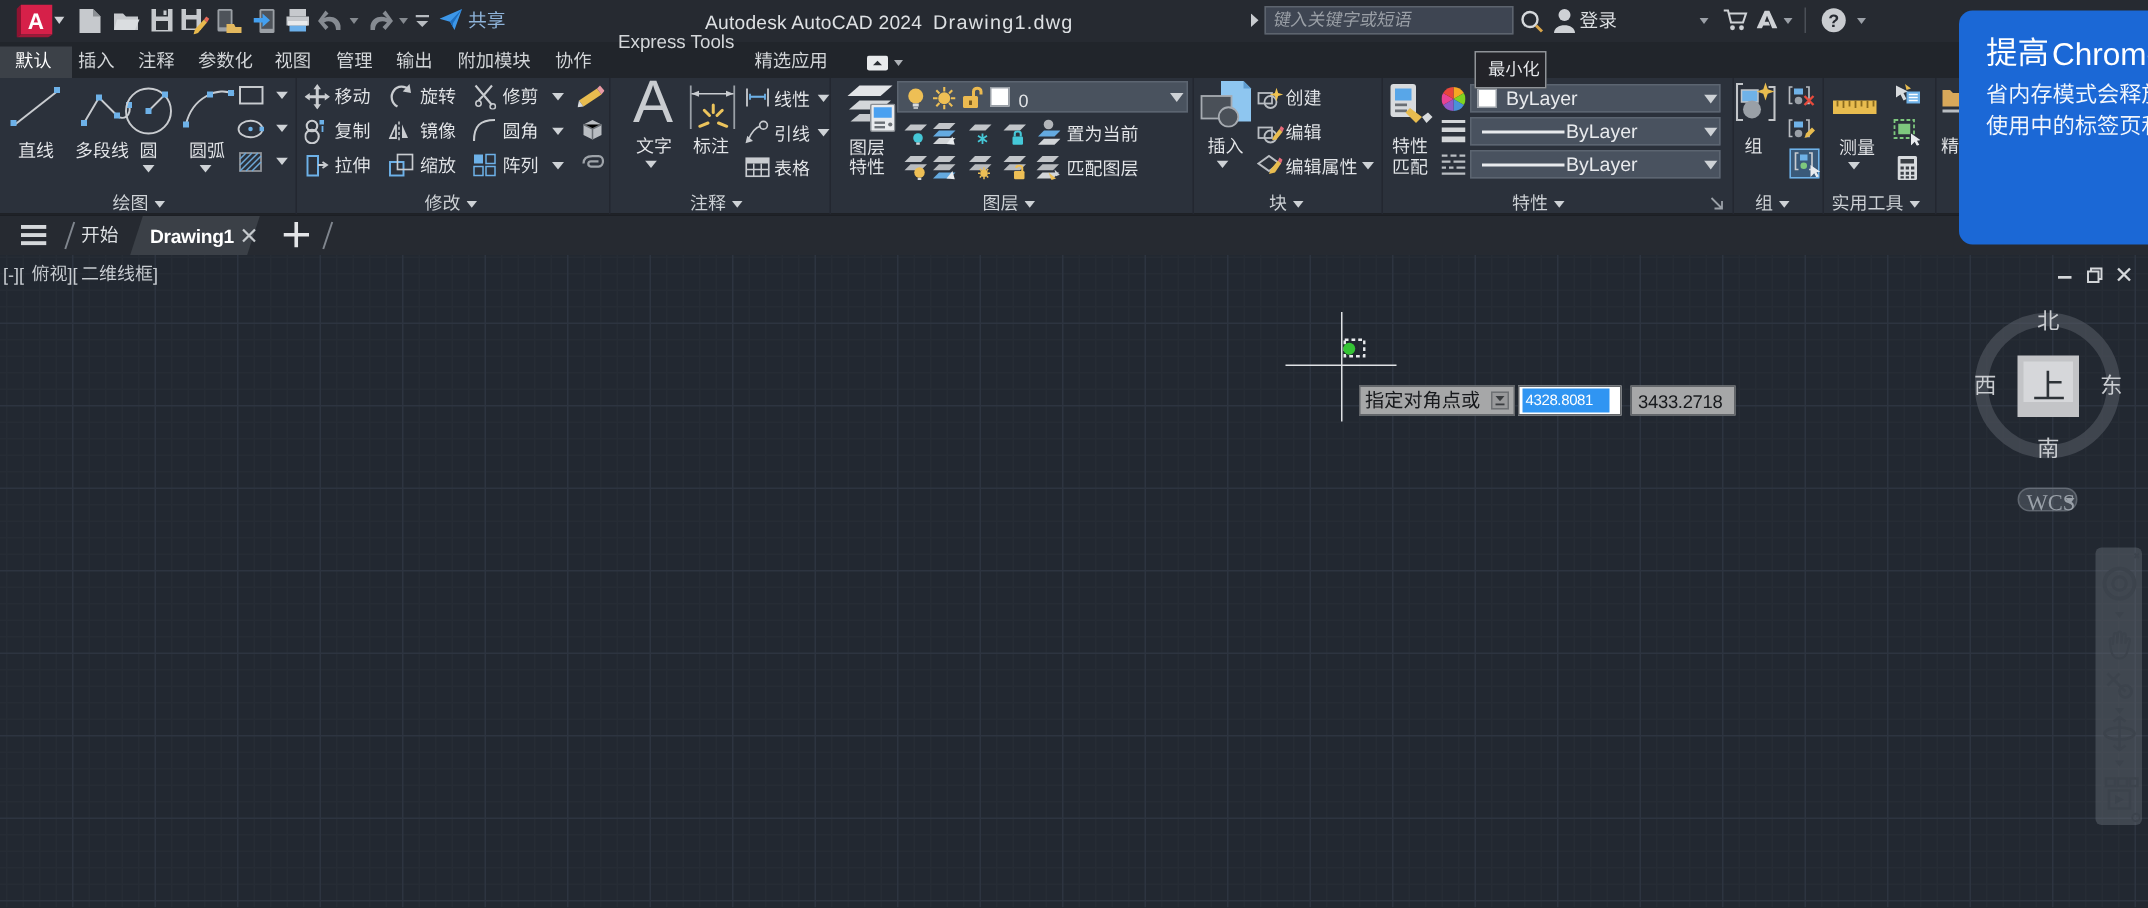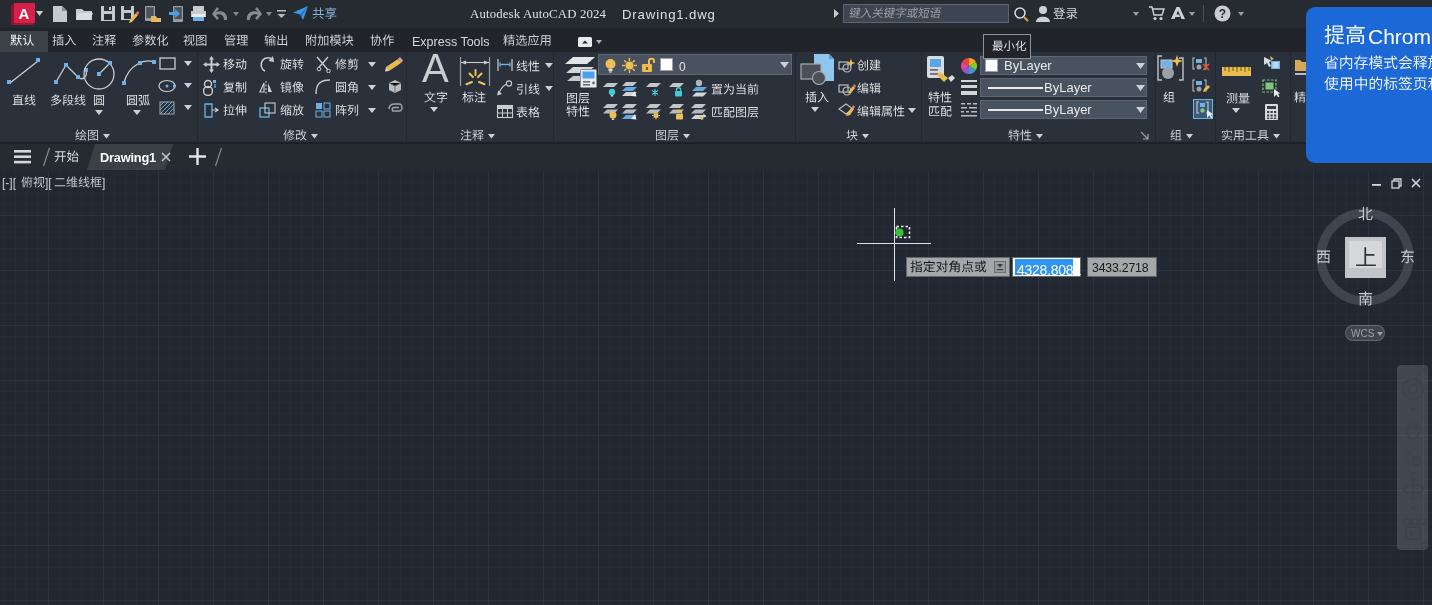--- a/index.html
+++ b/index.html
@@ -183,21 +183,21 @@
 <svg style="position:absolute;left:293px;top:6px" width="16" height="15">
     <path d="M0 6.5 L15 0 L10 14 L7 8.5 Z" fill="#3d97e8"></path>
     <path d="M7 8.5 L15 0 L9 9.5 L9 12 Z" fill="#1e6fc0"></path>
   </svg>
 <svg style="position:absolute;left:312px;top:7px;overflow:visible" width="25" height="16">
     <g fill="#8fb4da" transform="translate(0,11.0) scale(0.0125)">
       <use href="#c5171" x="0"></use>
       <use href="#c4EAB" x="1000"></use>
     </g>
   </svg>
-<div style="position:absolute;left:470px;top:7px;font-size:12.8px;color:#dde0e3;font-weight:400;white-space:nowrap;letter-spacing:0.15px;font-family:Liberation Serif, serif;">Autodesk AutoCAD 2024</div>
+<div style="position:absolute;left:470px;top:7px;font-size:12.8px;color:#dde0e3;font-weight:400;white-space:nowrap;letter-spacing:0.15px;">Autodesk AutoCAD 2024</div>
 <div style="position:absolute;left:622px;top:7px;font-size:13.2px;color:#dde0e3;font-weight:400;white-space:nowrap;letter-spacing:0.85px;">Drawing1.dwg</div>
 <svg style="position:absolute;left:833px;top:9px" width="7" height="10">
     <path d="M1 0 L6 4.5 L1 9 Z" fill="#c9ccd0"></path>
   </svg>
 <div style="position:absolute;left:843px;top:4px;width:166px;height:19px;background:#3e4552;border:1px solid #5d646e;"></div>
 <div style="position:absolute;left:849px;top:7px;transform:skewX(-10deg)">
     <svg style="position:relative;display:block;overflow:visible" width="92" height="14">
       <g fill="#9ba0a7" transform="translate(0,10.1) scale(0.0115)">
         <use href="#c952E" x="0"></use>
         <use href="#c5165" x="1000"></use>
@@ -298,21 +298,21 @@
       <use href="#c6A21" x="2000"></use>
       <use href="#c5757" x="3000"></use>
     </g>
   </svg>
 <svg style="position:absolute;left:370px;top:34px;overflow:visible" width="24" height="15">
     <g fill="#d4d7da" transform="translate(0,10.7) scale(0.0122)">
       <use href="#c534F" x="0"></use>
       <use href="#c4F5C" x="1000"></use>
     </g>
   </svg>
-<div style="position:absolute;left:412px;top:35px;font-size:12.5px;color:#d4d7da;font-weight:400;white-space:nowrap;">Express Tools</div>
+<div style="position:absolute;left:412px;top:21px;font-size:12.5px;color:#d4d7da;font-weight:400;white-space:nowrap;">Express Tools</div>
 <svg style="position:absolute;left:503px;top:34px;overflow:visible" width="49" height="15">
     <g fill="#d4d7da" transform="translate(0,10.7) scale(0.0122)">
       <use href="#c7CBE" x="0"></use>
       <use href="#c9009" x="1000"></use>
       <use href="#c5E94" x="2000"></use>
       <use href="#c7528" x="3000"></use>
     </g>
   </svg>
 <svg style="position:absolute;left:578px;top:37px" width="24" height="11">
     <rect x="0" y="0" width="14" height="10" rx="1.5" fill="#e8eaec"></rect>
@@ -1076,21 +1076,21 @@
       <use href="#c6216" x="5000"></use>
     </g>
   </svg>
 <div style="position:absolute;left:994px;top:261px;width:12px;height:12px;background:#98999b;border:1px solid #6e7174;z-index:7;"></div>
 <svg style="position:absolute;left:996px;top:264px;z-index:8" width="8" height="7">
     <path d="M1 0 L7 0 L4 3.5 Z" fill="#3a3d40"></path>
     <rect x="1" y="5" width="6" height="1.2" fill="#3a3d40"></rect>
   </svg>
 <div style="position:absolute;left:1012px;top:257px;width:69px;height:20px;background:#fff;border:1px solid #63666a;z-index:6;"></div>
 <div style="position:absolute;left:1015px;top:259px;width:58px;height:16px;background:#3095f2;z-index:7;"></div>
-<div style="position:absolute;left:1017px;top:262px;font-size:14px;color:#fff;font-weight:400;white-space:nowrap;z-index:8;letter-spacing:-0.25px;">4328.8081</div>
+<div style="position:absolute;left:1017px;top:262px;font-size:10px;color:#fff;font-weight:400;white-space:nowrap;z-index:8;letter-spacing:-0.25px;">4328.8081</div>
 <div style="position:absolute;left:1087px;top:257px;width:70px;height:20px;background:#a6a7a8;border:1px solid #63666a;z-index:6;"></div>
 <div style="position:absolute;left:1092px;top:261px;font-size:12.3px;color:#17191c;font-weight:400;white-space:nowrap;z-index:7;letter-spacing:-0.2px;">3433.2718</div>
 <svg style="position:absolute;left:1310px;top:200px" width="112" height="112">
     <circle cx="55" cy="57" r="44" fill="none" stroke="#575d66" stroke-width="9" opacity="0.55"></circle>
   </svg>
 <div style="position:absolute;left:1345px;top:237px;width:41px;height:41px;background:#c3c4c7;"></div>
 <div style="position:absolute;left:1349px;top:241px;width:33px;height:27px;background:#d6d7da;"></div>
 <svg style="position:absolute;left:1355px;top:246px;overflow:visible" width="22" height="28">
     <g fill="#2e3338" transform="translate(0,19.4) scale(0.0220)">
       <use href="#c4E0A" x="0"></use>
@@ -1110,21 +1110,21 @@
     <g fill="#c9ccd0" transform="translate(0,13.2) scale(0.0150)">
       <use href="#c4E1C" x="0"></use>
     </g>
   </svg>
 <svg style="position:absolute;left:1358px;top:291px;overflow:visible" width="15" height="19">
     <g fill="#c9ccd0" transform="translate(0,13.2) scale(0.0150)">
       <use href="#c5357" x="0"></use>
     </g>
   </svg>
 <div style="position:absolute;left:1345px;top:325px;width:40px;height:16px;background:rgba(130,138,148,0.30);border:1px solid rgba(160,166,175,0.35);border-radius:8px;"></div>
-<div style="position:absolute;left:1351px;top:328px;font-size:10px;color:#9aa1a9;font-weight:400;white-space:nowrap;">WCS</div>
+<div style="position:absolute;left:1351px;top:328px;font-size:15px;color:#9aa1a9;font-weight:400;white-space:nowrap;font-family:Liberation Serif, serif;">WCS</div>
 <svg style="position:absolute;left:1377px;top:332px" width="7" height="5">
     <path d="M0 0 L6 0 L3 4 Z" fill="#9aa1a9"></path>
   </svg>
 <div style="position:absolute;left:1397px;top:365px;width:31px;height:185px;background:rgba(108,115,124,0.42);border-radius:4px;"></div>
 <svg style="position:absolute;left:1399px;top:367px" width="28" height="182">
     <path d="M24 2 L27 5 M27 2 L24 5" stroke="#3c434c" stroke-width="1.2"></path>
     <circle cx="14" cy="22" r="10" fill="none" stroke="#3c434c" stroke-width="2.5"></circle>
     <circle cx="14" cy="22" r="4.5" fill="none" stroke="#3c434c" stroke-width="2"></circle>
     <path d="M11 41 L17 41 L14 45 Z" fill="#3c434c"></path>
     <path d="M7.5 60 C7.5 58 9.5 58 9.5 60 L9.5 63 L10.2 56.5 C10.4 54.5 12.4 54.7 12.4 56.7 L12.4 62 L13 55.5 C13.2 53.5 15.2 53.6 15.2 55.6 L15.2 62 L16 56.5 C16.3 54.6 18.2 54.9 18.1 56.8 L17.8 62 L19 59.5 C19.8 57.8 21.3 58.6 20.9 60.3 L19.5 66.5 C18.6 70.5 16.5 72 14 72 C11.2 72 9 70 8.3 66.5 Z" fill="none" stroke="#3c434c" stroke-width="1.4"></path>

